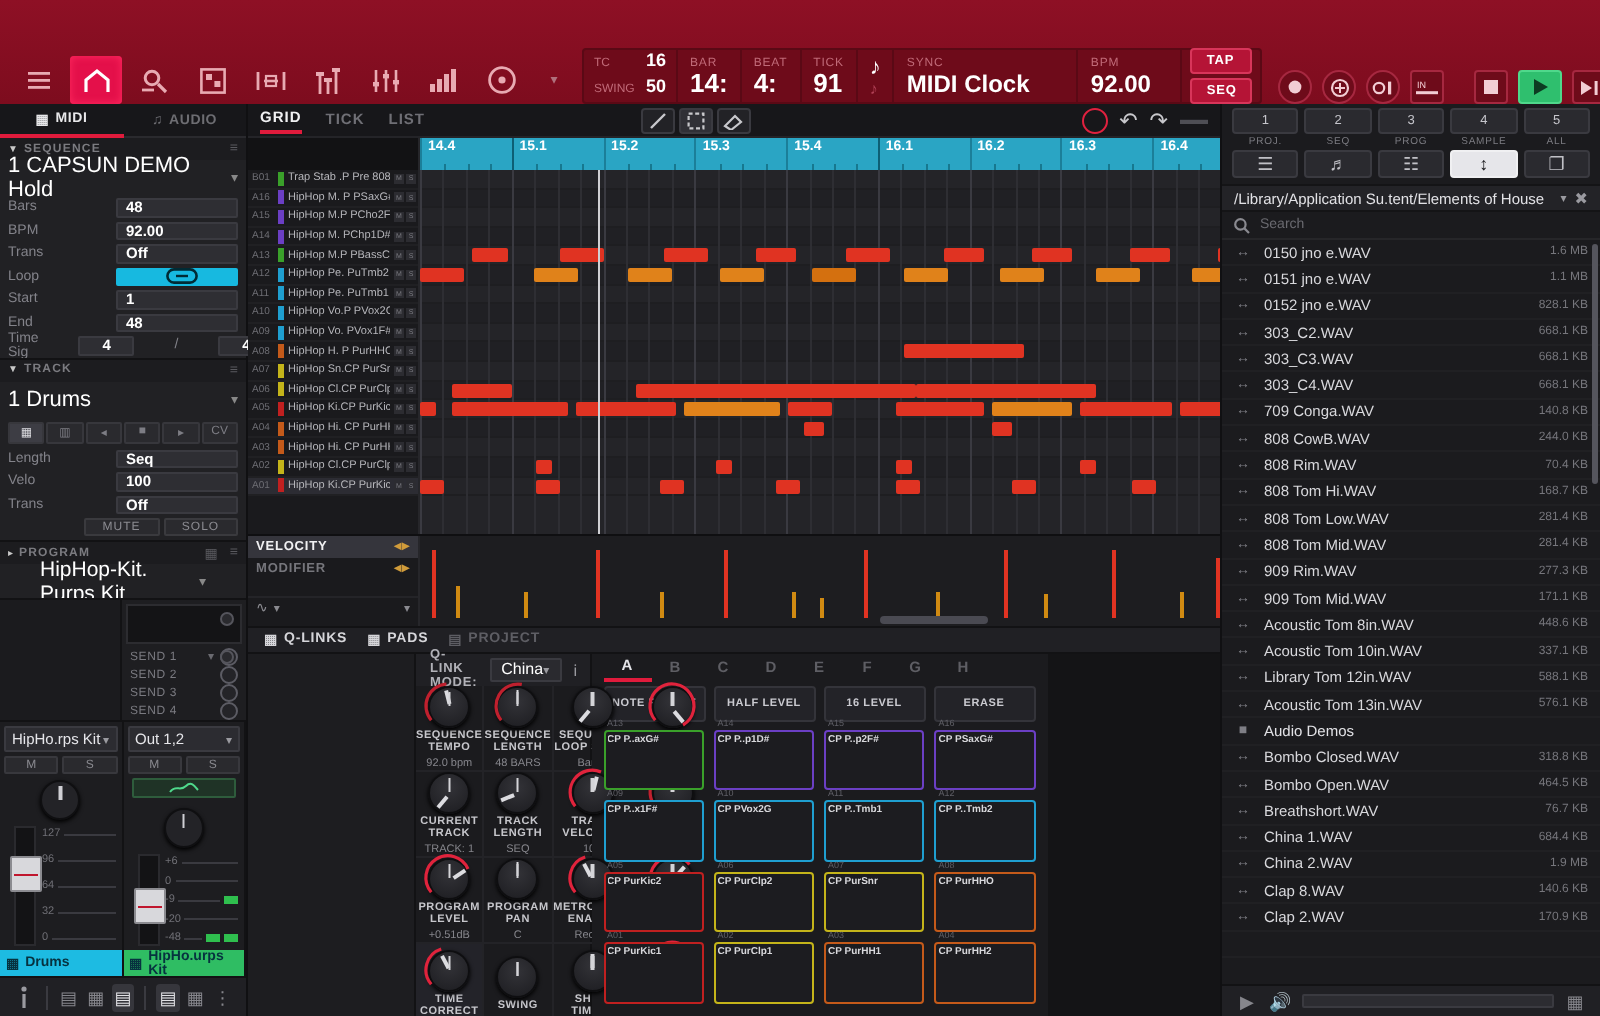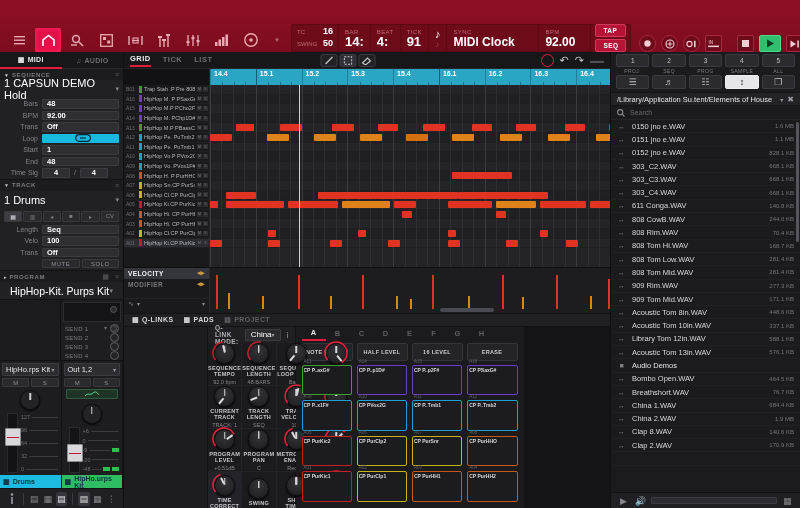--- a/index.html
+++ b/index.html
@@ -50,36 +50,36 @@
   .lr-tabs { height:17px; display:flex; background:#17171a; }
   .lr-tab { flex:1; display:flex; align-items:center; justify-content:center; gap:3px;
             font-size:7px; font-weight:bold; color:#6d6d72; letter-spacing:.3px;
             border-bottom:1px solid #2a2a2e; }
   .lr-tab.active { color:#e8e8ea; border-bottom:2px solid #e01b3c; }
   .sec-hd { height:11px; display:flex; align-items:center; gap:3px; padding:0 4px; background:#1c1c1f; }
   .sec-hd .ttl { font-size:6px; color:#7b7b80; letter-spacing:.6px; font-weight:bold; }
   .sec-hd .sp { margin-left:auto; color:#5a5a5f; font-size:7px; }
   .big-name { height:18px; display:flex; align-items:center; padding:0 4px; font-size:11px; color:#fff; }
   .big-name .cv { margin-left:auto; color:#888; font-size:7px; }
-  .row { height:11.5px; display:flex; align-items:center; padding:0 4px; gap:4px;text-align:right; }
+  .row { height:11.5px; display:flex; align-items:center; padding:0 4px; gap:20px; }
   .row .k { font-size:7px; color:#83838a; width:34px; }
   .row .f { flex:1; height:9.5px; background:#2e2e33; border:1px solid #3a3a40; border-radius:1px;
             display:flex; align-items:center; padding-left:4px; font-size:7.5px; color:#fff; font-weight:bold; }
   .row .f.cyan { background:#17b9e0; border-color:#17b9e0; color:#003; justify-content:center; }
   .row .f.half { flex:0 0 auto; width:28px; justify-content:center; padding:0; }
   .divline { height:1px; background:#121214; }
   .two-btn { display:flex; gap:2px; padding:1px 4px 2px 42px; }
   .two-btn span { flex:1; height:9px; background:#2a2a2e; border:1px solid #3a3a3e; border-radius:1px;
                   font-size:6px; color:#8c8c92; display:flex; align-items:center; justify-content:center; letter-spacing:.5px; }
   .icon-row { display:flex; gap:1px; padding:2px 4px; }
   .icon-row span { flex:1; height:11px; background:#2a2a2e; border:1px solid #37373c; border-radius:1px;
                    display:flex; align-items:center; justify-content:center; font-size:6px; color:#7d7d84; }
   .icon-row span.on { background:#3d3d44; color:#dcdce0; }
 
-  .prog-name { height:17px; display:flex; align-items:center; padding:0 10px; font-size:10.5px; color:#fff; }
+  .prog-name { height:17px; display:flex; align-items:center; padding:0 20px; font-size:10.5px; color:#fff; }
   .mix-area { flex:1; display:flex; min-height:0; border-top:1px solid #121214; }
   .mix-left { flex:1; background:#1b1b1e; border-right:1px solid #121214; }
   .mix-right { width:62px; background:#1e1e21; display:flex; flex-direction:column; }
   .insert-box { height:42px; background:#141416; border:1px solid #2c2c30; margin:2px; position:relative; }
   .knob-dot { position:absolute; right:3px; width:7px; height:7px; border-radius:50%;
               border:1px solid #55555c; background:#2a2a2e; }
   .send-row { height:14px; display:flex; align-items:center; padding:0 4px; gap:4px; }
   .send-row .k { font-size:6px; color:#7a7a80; letter-spacing:.3px; }
   .send-row .kn { margin-left:auto; width:9px; height:9px; border-radius:50%;
                   border:1px solid #5c5c64; background:#242428; }
@@ -1377,21 +1377,21 @@
             <span class="fn">303_C3.WAV</span>
             <span class="fs">668.1 KB</span>
           </div>
           <div class="frow">
             <span class="fi">↔</span>
             <span class="fn">303_C4.WAV</span>
             <span class="fs">668.1 KB</span>
           </div>
           <div class="frow">
             <span class="fi">↔</span>
-            <span class="fn">611 Conga.WAV</span>
+            <span class="fn">709 Conga.WAV</span>
             <span class="fs">140.8 KB</span>
           </div>
           <div class="frow">
             <span class="fi">↔</span>
             <span class="fn">808 CowB.WAV</span>
             <span class="fs">244.0 KB</span>
           </div>
           <div class="frow">
             <span class="fi">↔</span>
             <span class="fn">808 Rim.WAV</span>
@@ -1439,20 +1439,25 @@
           </div>
           <div class="frow">
             <span class="fi">↔</span>
             <span class="fn">Acoustic Tom 13in.WAV</span>
             <span class="fs">576.1 KB</span>
           </div>
           <div class="frow folder">
             <span class="fi">■</span>
             <span class="fn">Audio Demos</span>
             <span class="fs"></span>
+          </div>
+          <div class="frow">
+            <span class="fi">↔</span>
+            <span class="fn">Bombo Closed.WAV</span>
+            <span class="fs">318.8 KB</span>
           </div>
           <div class="frow">
             <span class="fi">↔</span>
             <span class="fn">Bombo Open.WAV</span>
             <span class="fs">464.5 KB</span>
           </div>
           <div class="frow">
             <span class="fi">↔</span>
             <span class="fn">Breathshort.WAV</span>
             <span class="fs">76.7 KB</span>

